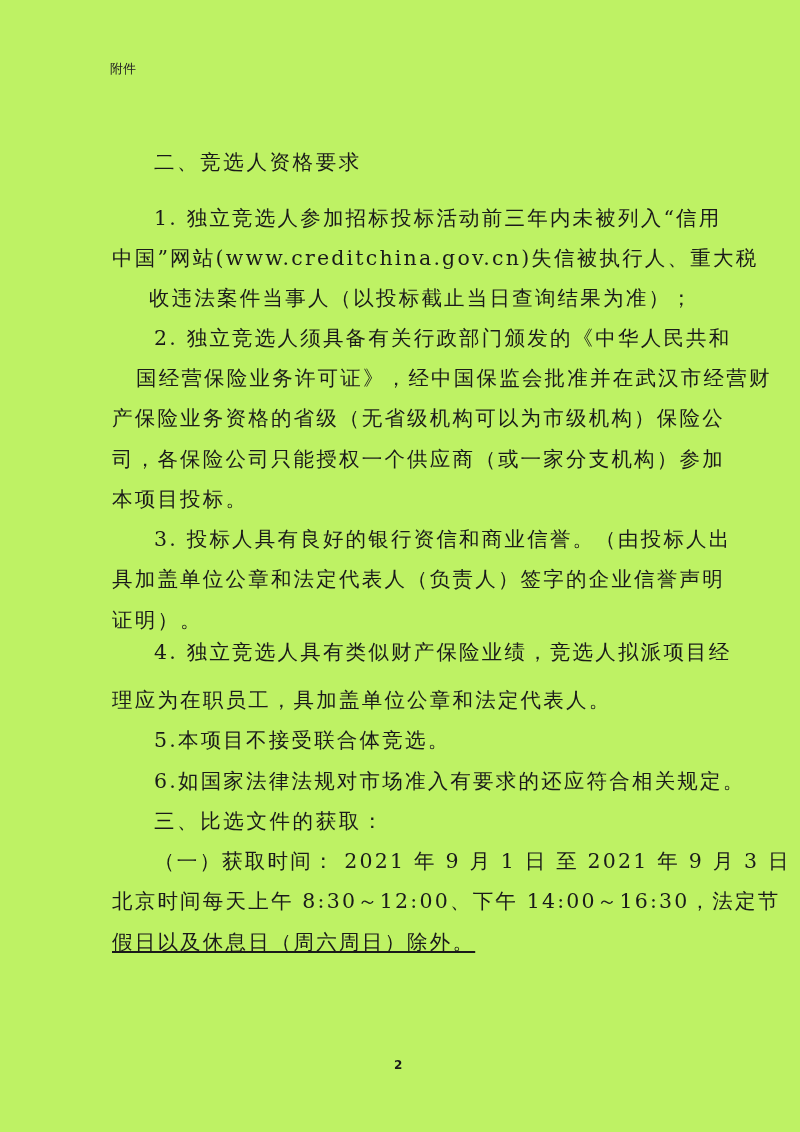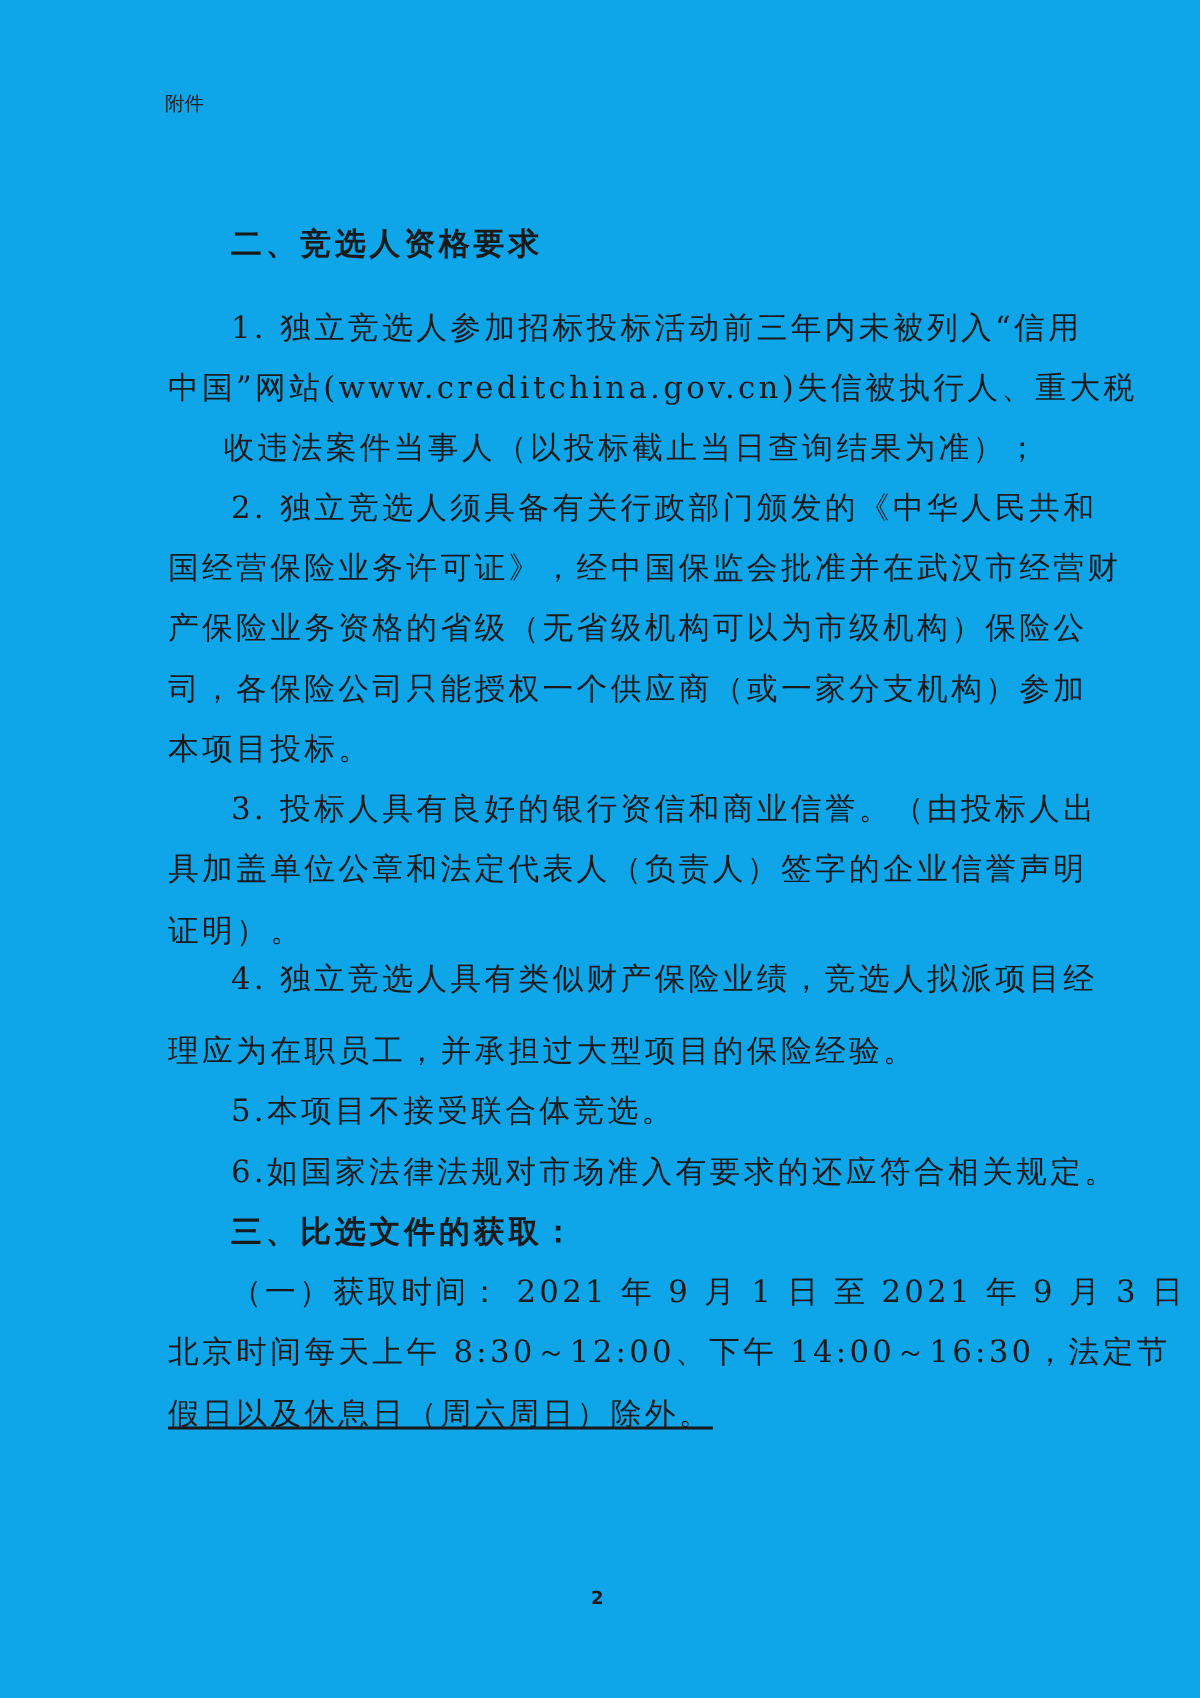--- a/index.html
+++ b/index.html
@@ -1,47 +1,47 @@
 <!DOCTYPE html>
 <html><head>
   <meta charset="utf-8">
   <style>
     html, body { margin: 0; padding: 0; }
     body {
       width: 800px; height: 1132px; background: #ffffff; position: relative; overflow: hidden;
       font-family: "DejaVu Serif", "Liberation Serif", serif; color: #1a1a1a;
     }
-    .page { position: absolute; inset: 0; background: #0ea5e9; }
+    .page { position: absolute; inset: 0; background: #bef264; }
     .attachment { position: absolute; left: 110px; top: 60px; font-size: 13px; font-family: "DejaVu Sans", sans-serif; color: #222; }
     .line { position: absolute; font-size: 20.5px; letter-spacing: 2.2px; white-space: nowrap; line-height: 1; }
     .l0 { left: 112px; }
     .ind { left: 154px; }
-    .bold { font-weight: bold; font-family: "DejaVu Sans", sans-serif; letter-spacing: 2.6px; }
+    .bold { font-weight: normal; font-family: "DejaVu Sans", sans-serif; letter-spacing: 2.6px; }
     .pagenum { position: absolute; left: 394px; top: 1058px; font-size: 12px; font-weight: bold; font-family: "DejaVu Sans", sans-serif; }
   </style>
 </head>
 <body>
 
 <div class="page">
   <div class="attachment">附件</div>
   <div id="body-lines">
       <div class="line ind bold" style="top: 152px;">二、竞选人资格要求</div>
       <div class="line ind" style="top: 208px;">1. 独立竞选人参加招标投标活动前三年内未被列入“信用</div>
       <div class="line l0" style="top: 248px;">中国”网站(www.creditchina.gov.cn)失信被执行人、重大税</div>
       <div class="line l0" style="top: 288px; margin-left: 37px;">收违法案件当事人（以投标截止当日查询结果为准）；</div>
       <div class="line ind" style="top: 328px;">2. 独立竞选人须具备有关行政部门颁发的《中华人民共和</div>
-      <div class="line l0" style="top: 368px;">国经营保险业务许可证》，经中国保监会批准并在武汉市经营财</div>
+      <div class="line l0" style="top: 368px; margin-left: 24px;">国经营保险业务许可证》，经中国保监会批准并在武汉市经营财</div>
       <div class="line l0" style="top: 408px;">产保险业务资格的省级（无省级机构可以为市级机构）保险公</div>
       <div class="line l0" style="top: 449px;">司，各保险公司只能授权一个供应商（或一家分支机构）参加</div>
       <div class="line l0" style="top: 489px;">本项目投标。</div>
       <div class="line ind" style="top: 529px;">3. 投标人具有良好的银行资信和商业信誉。（由投标人出</div>
       <div class="line l0" style="top: 569px;">具加盖单位公章和法定代表人（负责人）签字的企业信誉声明</div>
       <div class="line l0" style="top: 610px;">证明）。</div>
       <div class="line ind" style="top: 642px;">4. 独立竞选人具有类似财产保险业绩，竞选人拟派项目经</div>
-      <div class="line l0" style="top: 690px;">理应为在职员工，并承担过大型项目的保险经验。</div>
+      <div class="line l0" style="top: 690px;">理应为在职员工，具加盖单位公章和法定代表人。</div>
       <div class="line ind" style="top: 730px;">5.本项目不接受联合体竞选。</div>
       <div class="line ind" style="top: 771px;">6.如国家法律法规对市场准入有要求的还应符合相关规定。</div>
       <div class="line ind bold" style="top: 811px;">三、比选文件的获取：</div>
       <div class="line ind" style="top: 851px;">（一）获取时间： 2021 年 9 月 1 日 至 2021 年 9 月 3 日</div>
       <div class="line l0" style="top: 891px;">北京时间每天上午 8:30～12:00、下午 14:00～16:30，法定节</div>
       <div class="line l0" style="top: 932px; text-decoration: underline;">假日以及休息日（周六周日）除外。</div>
     </div>
   <div class="pagenum">2</div>
 </div>
 

